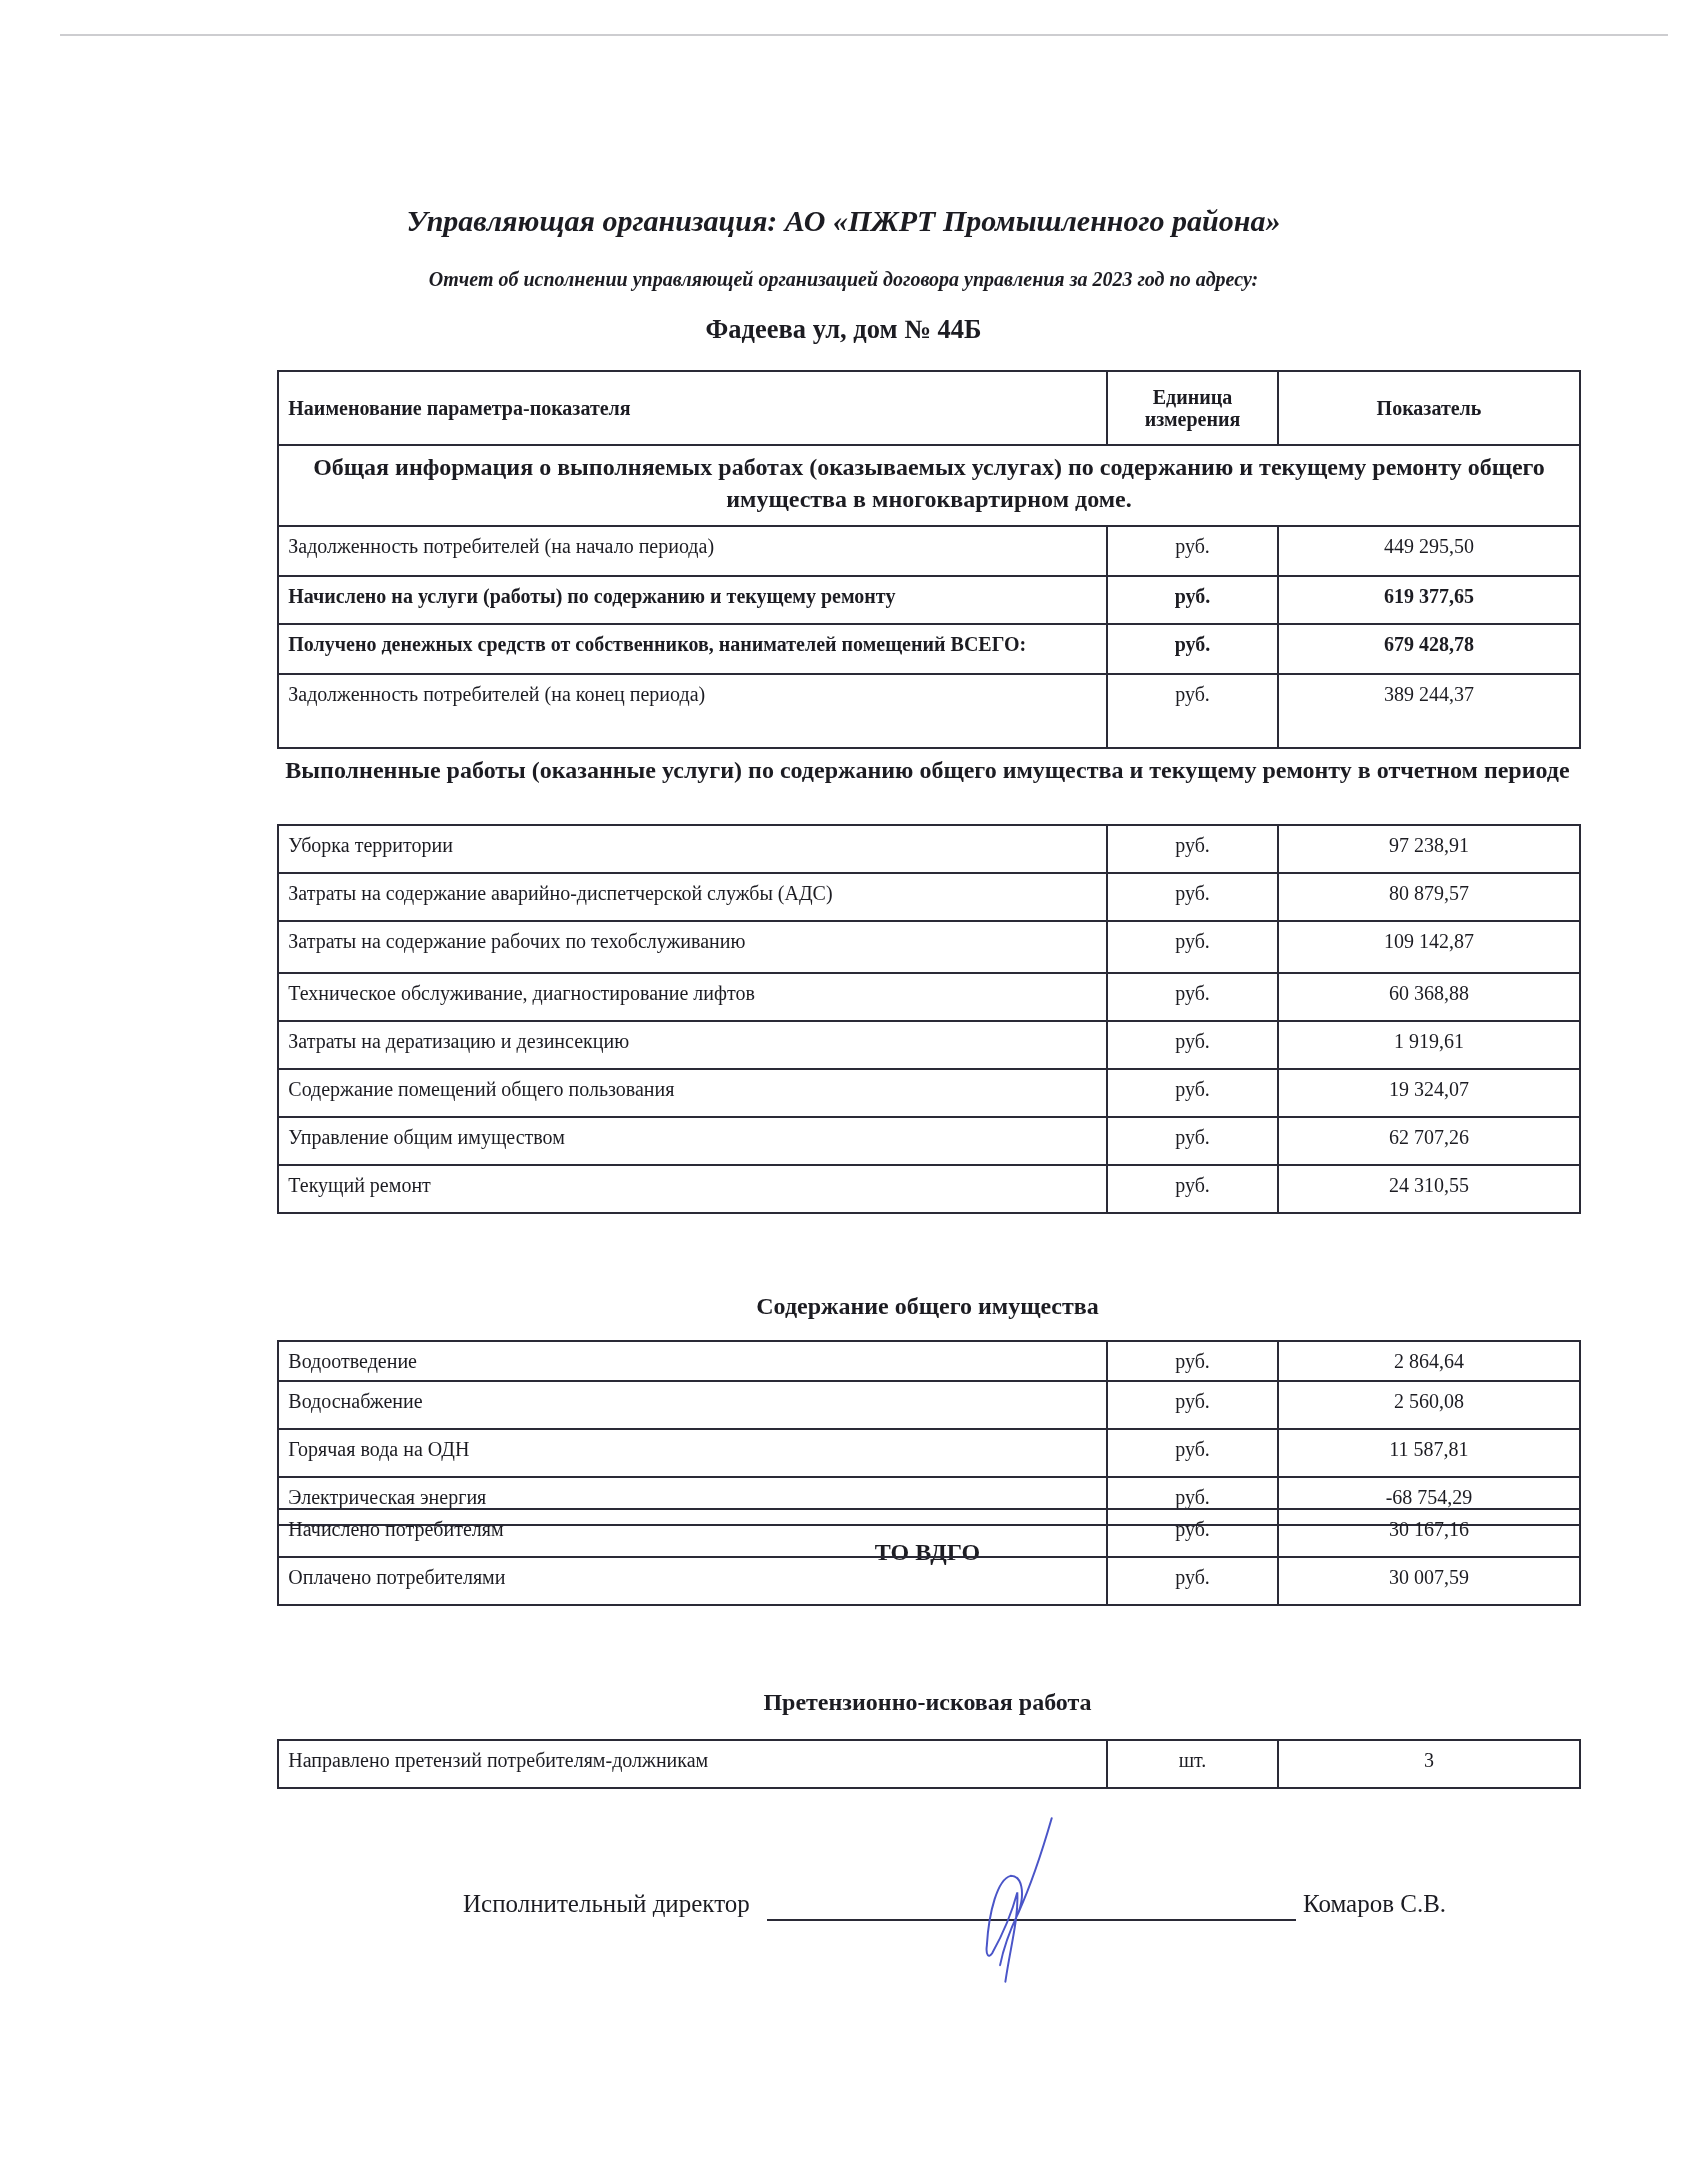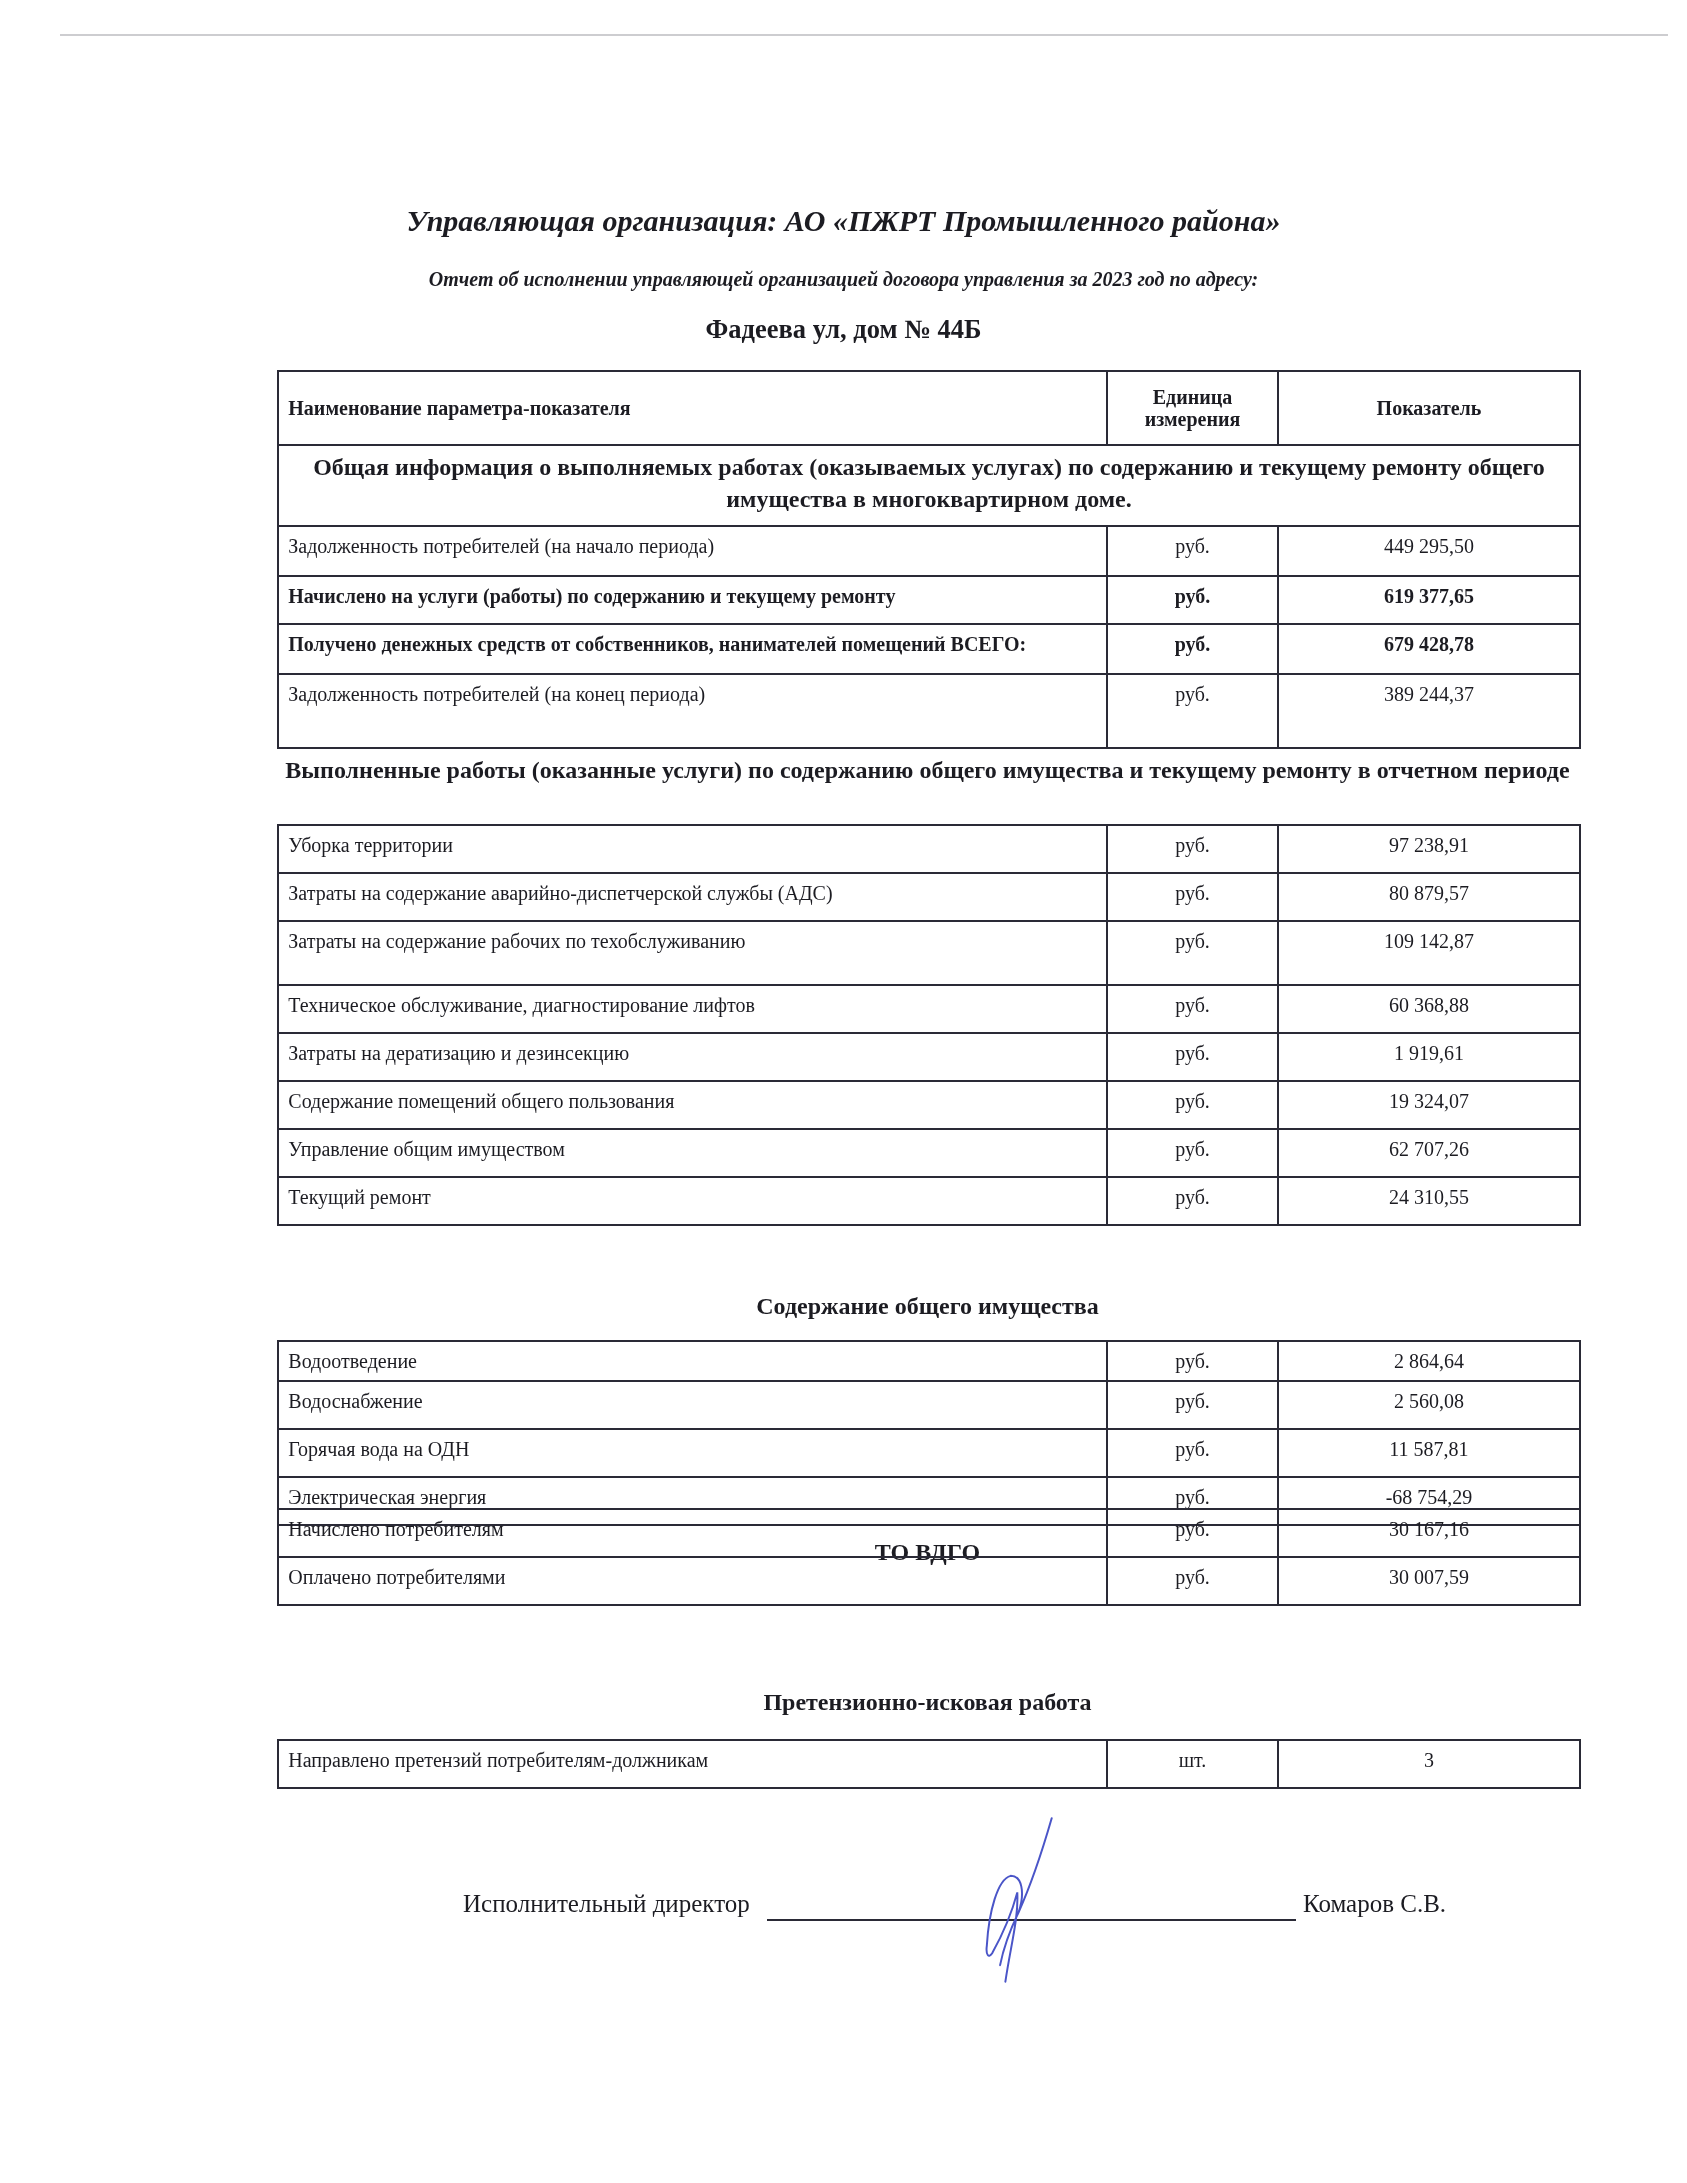--- a/index.html
+++ b/index.html
@@ -91,21 +91,21 @@
   <tr class="r" style="height:48px;">
     <td>Уборка территории</td>
     <td class="u">руб.</td>
     <td class="v">97 238,91</td>
   </tr>
   <tr class="r" style="height:48px;">
     <td>Затраты на содержание аварийно-диспетчерской службы (АДС)</td>
     <td class="u">руб.</td>
     <td class="v">80 879,57</td>
   </tr>
-  <tr class="r" style="height:64px;font-family:Liberation Serif, serif;">
+  <tr class="r" style="height:52px;font-family:Liberation Serif, serif;">
     <td>Затраты на содержание рабочих по техобслуживанию</td>
     <td class="u">руб.</td>
     <td class="v">109 142,87</td>
   </tr>
   <tr class="r" style="height:48px;">
     <td>Техническое обслуживание, диагностирование лифтов</td>
     <td class="u">руб.</td>
     <td class="v">60 368,88</td>
   </tr>
   <tr class="r" style="height:48px;margin-top:26px;">

